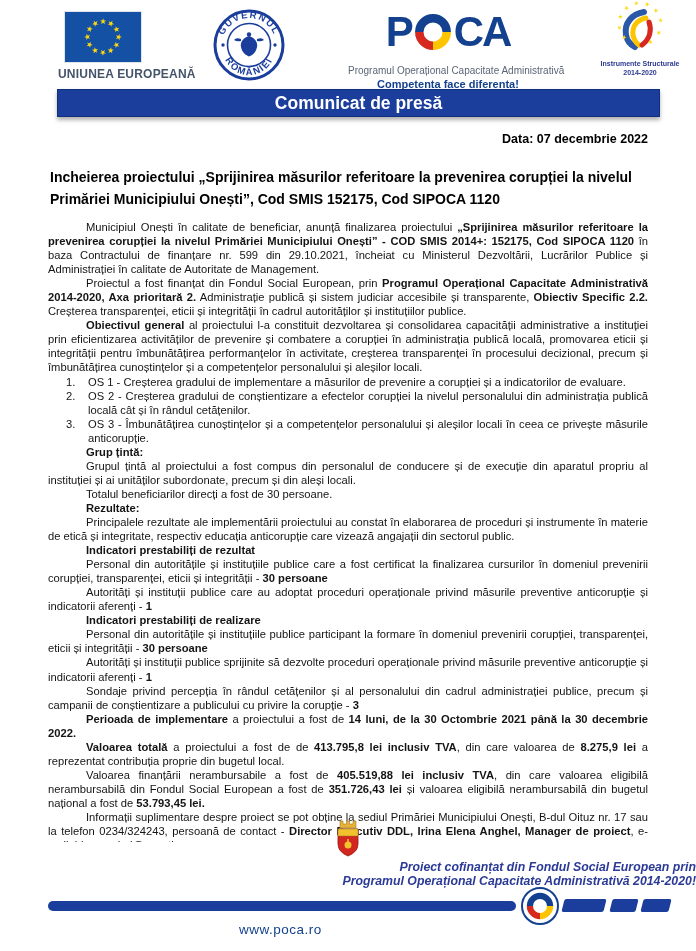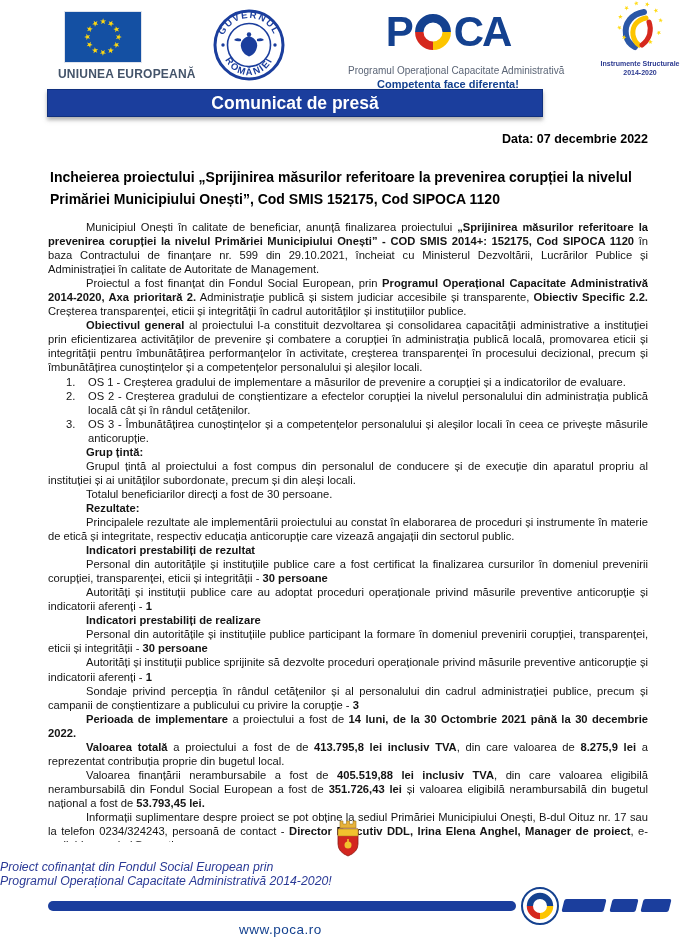--- a/index.html
+++ b/index.html
@@ -24,43 +24,43 @@
   .poca-line1{font-size:10px; color:#5b6576; margin-top:11px; white-space:nowrap;}
   .poca-line2{font-size:11px; font-weight:bold; color:var(--navy); margin-top:2px; white-space:nowrap;}
 
   .is-block{left:592px; top:4px; width:96px;}
   .is-art{position:relative; width:60px; height:56px; margin:0 auto;}
   .is-stars{position:absolute; left:12px; top:2px; width:36px; height:36px;}
   .is-stars .star{font-size:6px;}
   .is-caption{font-size:7px; font-weight:bold; color:#2b3990; line-height:8.5px; white-space:nowrap;}
 
   
-  .banner{position:absolute; left:47px; top:89px; width:496px; height:28px;
+  .banner{position:absolute; left:57px; top:89px; width:603px; height:28px;
           background:var(--accent); border:1px solid #10307e;
           box-shadow:0 3px 4px rgba(110,110,110,.55);
           color:#ffffff; font-size:17.5px; font-weight:bold; text-align:center; line-height:26px;}
 
   
   .date-line{position:absolute; top:132px; right:48px; font-size:12.5px; font-weight:bold; color:#000;padding-left:35px;}
   .doc-title{position:absolute; top:166px; left:50px; width:596px; text-align:left;
              font-size:14px; font-weight:bold; color:#000; line-height:22px;}
 
   
   .content{position:absolute; top:220px; left:48px; width:600px; height:622px; overflow:hidden;
            font-size:11.2px; line-height:14.05px; color:#141414; text-align:justify;}
   .content p{margin:0;}
   .content p.para{text-indent:38px;}
   .content p.li{padding-left:40px;}
   .content p.li .num{display:inline-block; width:22px; margin-left:-22px;}
   .content b{font-weight:bold;}
 
   
   .coa{position:absolute; left:332px; top:820px; width:32px; height:40px;}
-  .cofinance{position:absolute; top:860px; left:0; width:696px; text-align:left;
-             font-style:italic; font-weight:normal; color:#2b3a96; font-size:12.3px; line-height:14px;}
+  .cofinance{position:absolute; top:860px; left:0; width:696px; text-align:right;
+             font-style:italic; font-weight:bold; color:#2b3a96; font-size:12.3px; line-height:14px;}
   .footer-bar{position:absolute; left:48px; top:901px; width:468px; height:10px;
               background:var(--accent); border-radius:5px;}
   .footer-ring{position:absolute; left:521px; top:887px; width:38px; height:38px; border-radius:50%;
                background:#fff; border:2px solid var(--navy); display:flex; align-items:center; justify-content:center;}
   .footer-seg{position:absolute; top:899px; height:13px; background:var(--accent); border-radius:2px; transform:skewX(-14deg);}
   .seg1{left:563px; width:42px;}
   .seg2{left:611px; width:26px;}
   .seg3{left:642px; width:28px;}
   .website{position:absolute; top:922px; left:0; width:561px; text-align:center;
            font-size:13.5px; color:var(--navy); letter-spacing:.5px;}

